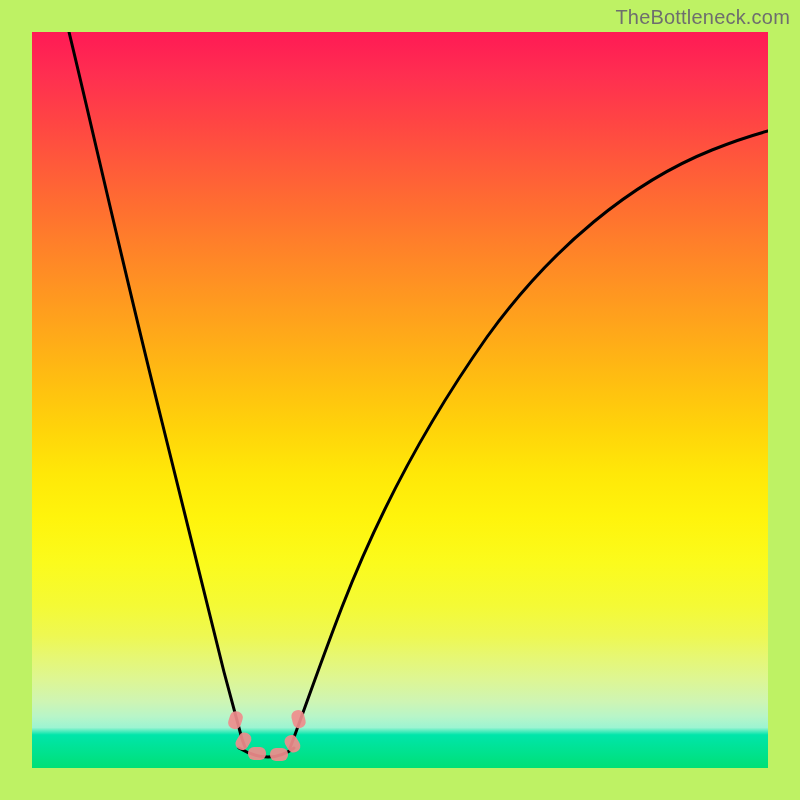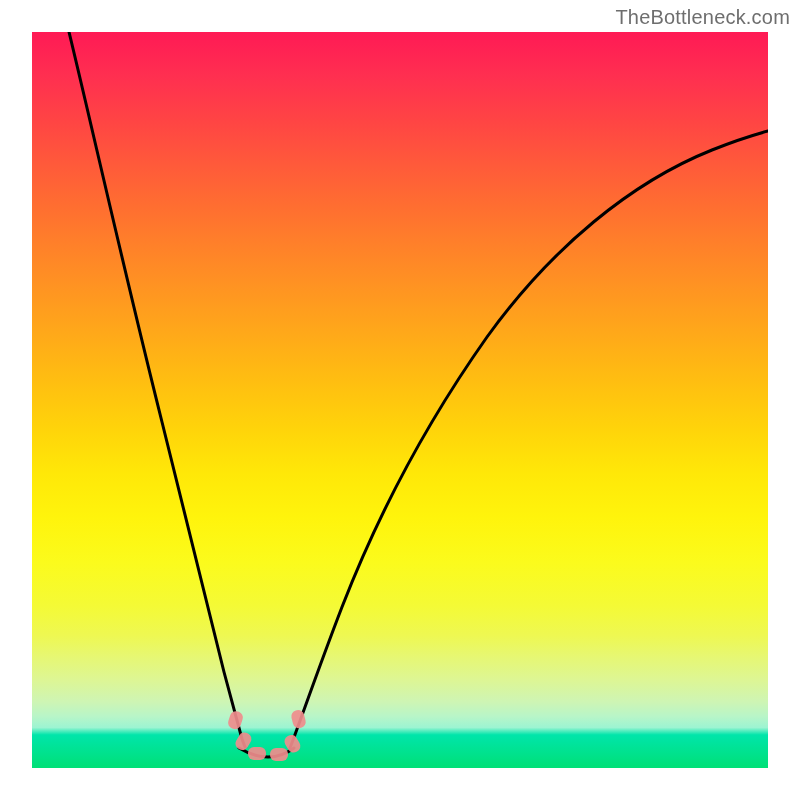--- a/index.html
+++ b/index.html
@@ -10,21 +10,21 @@
     position: relative;
     font-family: Arial, sans-serif;
     overflow: hidden;
   }
   .outer-frame {
     position: absolute;
     top: 0;
     left: 0;
     width: 800px;
     height: 800px;
-    background: #ffffff;
+    background: #bef264;
   }
   .plot-area {
     position: absolute;
     top: 32px;
     left: 32px;
     width: 736px;
     height: 736px;
     overflow: hidden;
   }
   .gradient-bg {

